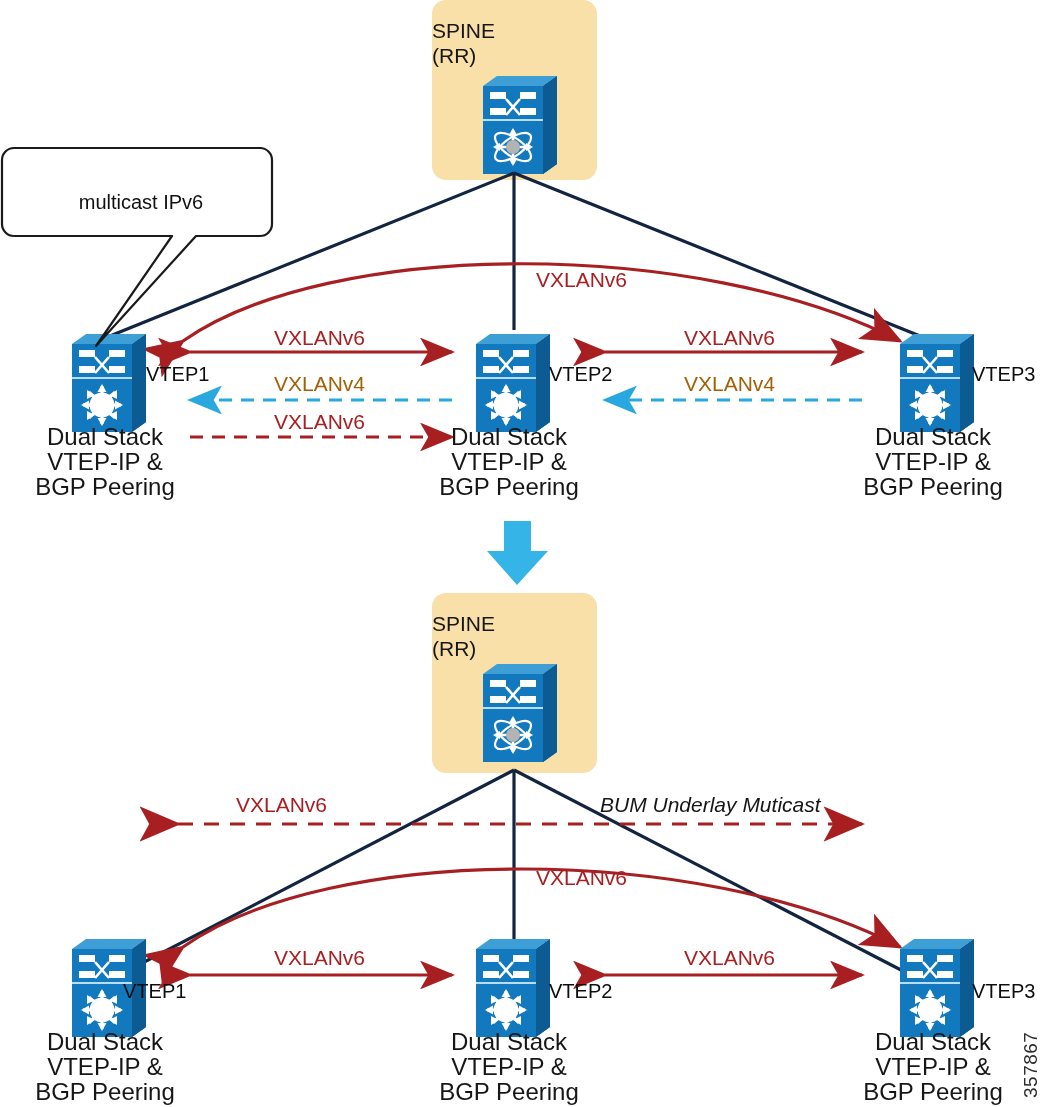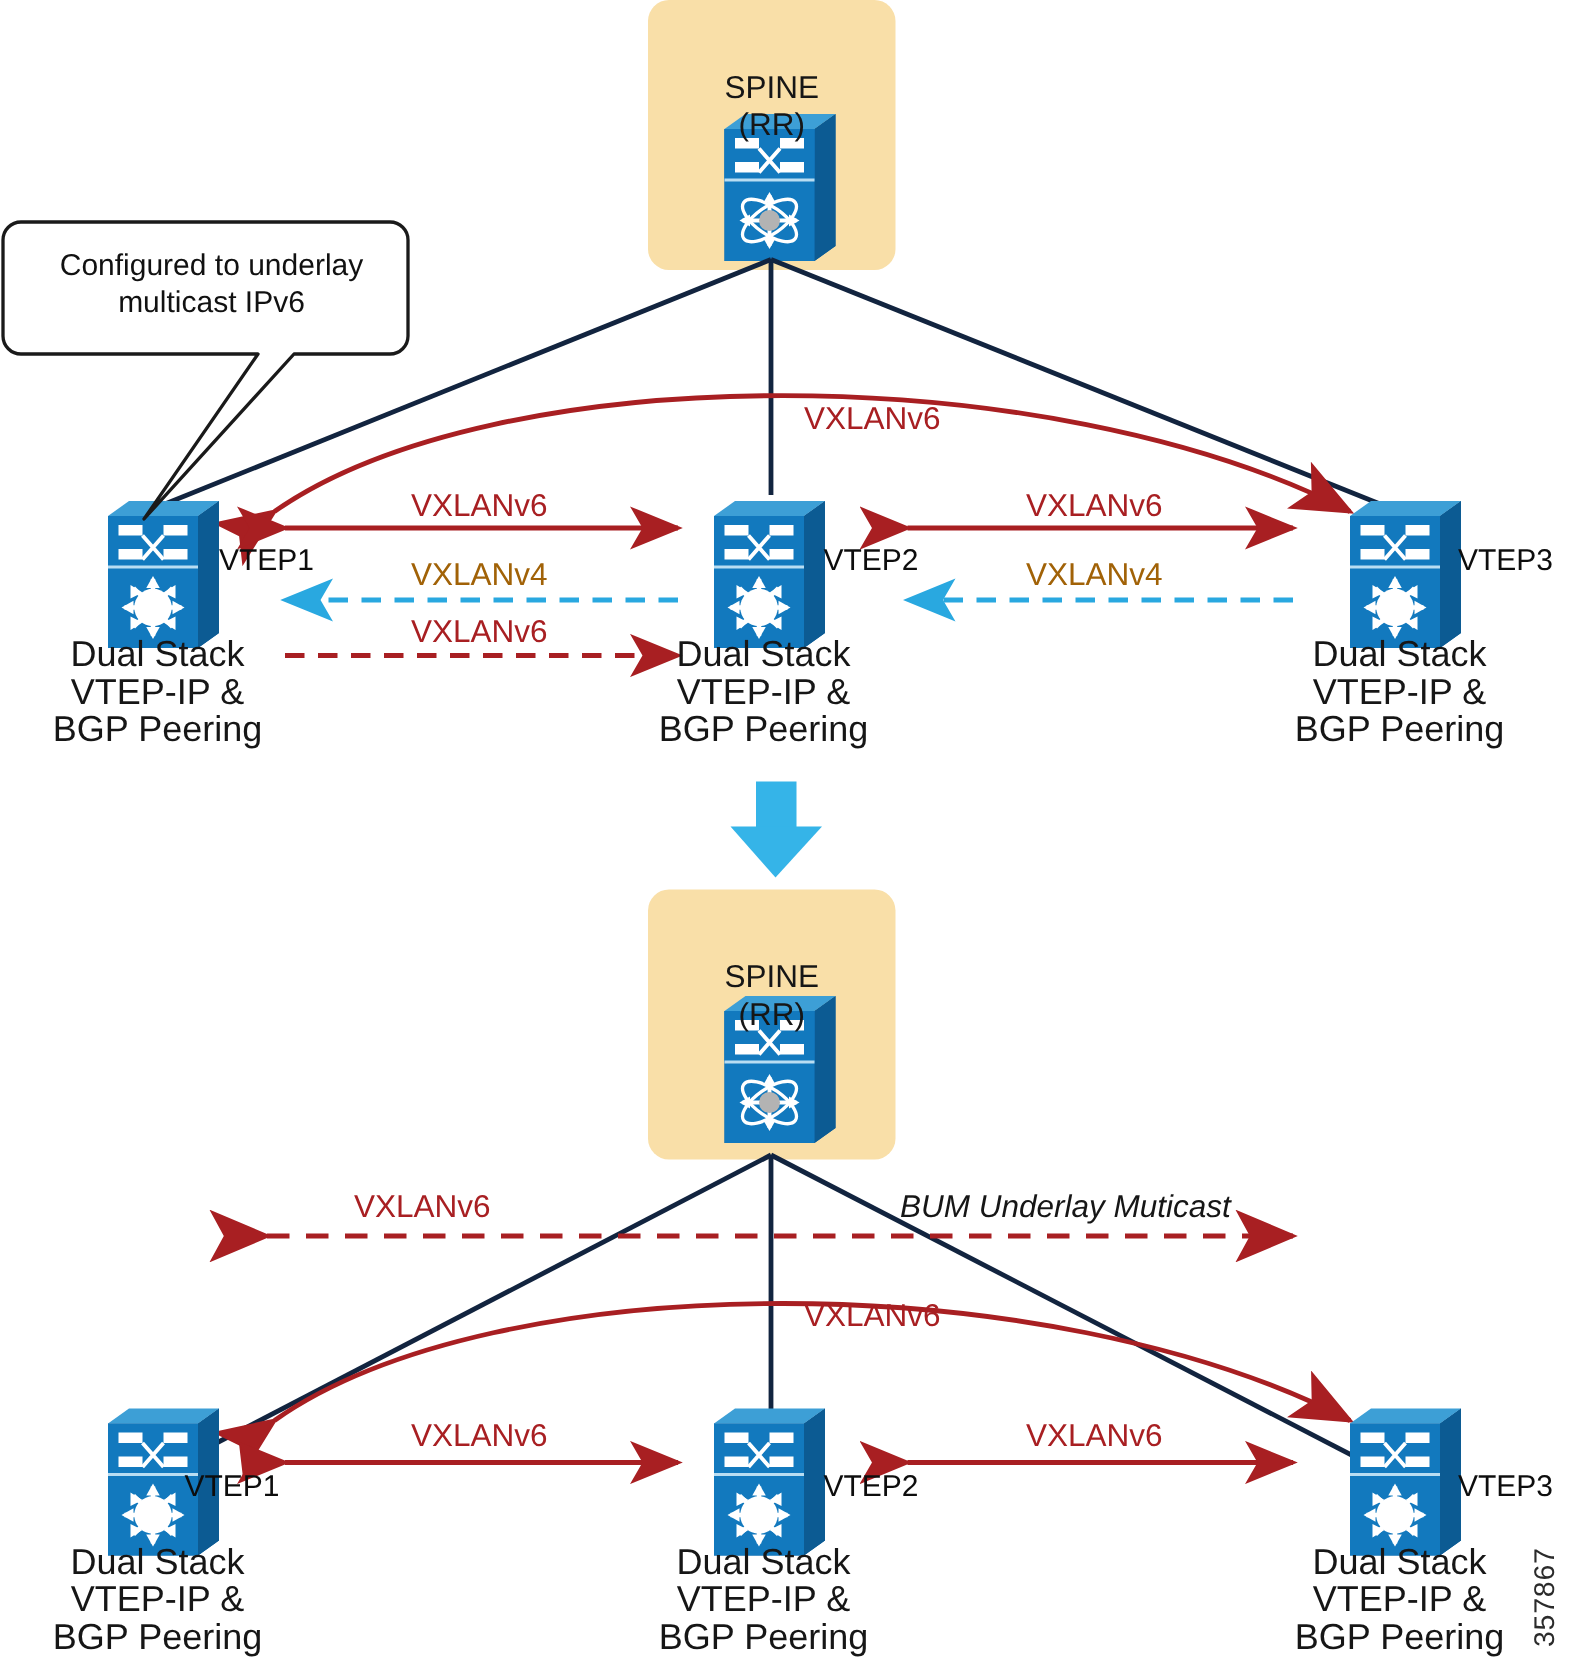--- a/index.html
+++ b/index.html
@@ -2,21 +2,21 @@
 <html><head>
 <meta charset="utf-8">
 <style>
   html,body{margin:0;padding:0;background:#ffffff;}
   body{width:1059px;height:1107px;position:relative;
        font-family:"Liberation Sans","DejaVu Sans",sans-serif;
        color:#1a1a1a;overflow:hidden;}
   .stage{position:absolute;left:0;top:0;width:1059px;height:1107px;}
   svg.layer{position:absolute;left:0;top:0;width:1059px;height:1107px;overflow:visible;}
   .txt{position:absolute;white-space:nowrap;}
-  .spine-label{font-size:21px;text-align:center;line-height:25px;color:#161616;margin-top:28px;}
+  .spine-label{font-size:21px;text-align:left;line-height:25px;color:#161616;}
   .vtep-name{font-size:20px;color:#0d0d0d;}
   .vtep-sub{font-size:24px;line-height:25px;text-align:center;color:#161616;}
   .edge-label{font-size:21px;}
   .red-label{color:#a81f22;}
   .cyan-label{color:#a16207;}
   .black-label{color:#161616;font-style:italic;}
   .callout-text{font-size:20px;line-height:25px;text-align:center;color:#111;}
   .figid{position:absolute;font-size:19px;color:#2b2b2b;
          transform:rotate(-90deg);transform-origin:left top;letter-spacing:.5px;}
 </style>
@@ -149,21 +149,20 @@
   <path d="M183,947 C330,843 700,843 900,947" stroke="#a81f22" stroke-width="3.2" fill="none" marker-end="url(#ahBig)" marker-start="url(#ahBig)"></path>
 
   <line x1="190" y1="975" x2="452" y2="975" stroke="#a81f22" stroke-width="3.2" marker-end="url(#ahR)" marker-start="url(#ahL)"></line>
   <line x1="605" y1="975" x2="862" y2="975" stroke="#a81f22" stroke-width="3.2" marker-end="url(#ahR)" marker-start="url(#ahL)"></line>
 
   <use href="#leafIcon" x="62" y="935" width="86" height="112"></use>
   <use href="#leafIcon" x="466" y="935" width="86" height="112"></use>
   <use href="#leafIcon" x="890" y="935" width="86" height="112"></use>
 </svg>
 
-<div class="txt callout-text" style="left:16px;top:165px;width:250px;">Configured to underlay</div>
 <div class="txt callout-text" style="left:16px;top:190px;width:250px;">multicast IPv6</div>
 
 <div class="txt spine-label" style="left:432px;top:18px;width:165px;">SPINE</div>
 <div class="txt spine-label" style="left:432px;top:43px;width:165px;">(RR)</div>
 
 <div class="txt vtep-name" style="left:146px;top:363px;">VTEP1</div>
 <div class="txt vtep-name" style="left:549px;top:363px;">VTEP2</div>
 <div class="txt vtep-name" style="left:972px;top:363px;">VTEP3</div>
 
 <div class="txt vtep-sub" style="left:20px;top:424px;width:170px;">Dual Stack</div>

